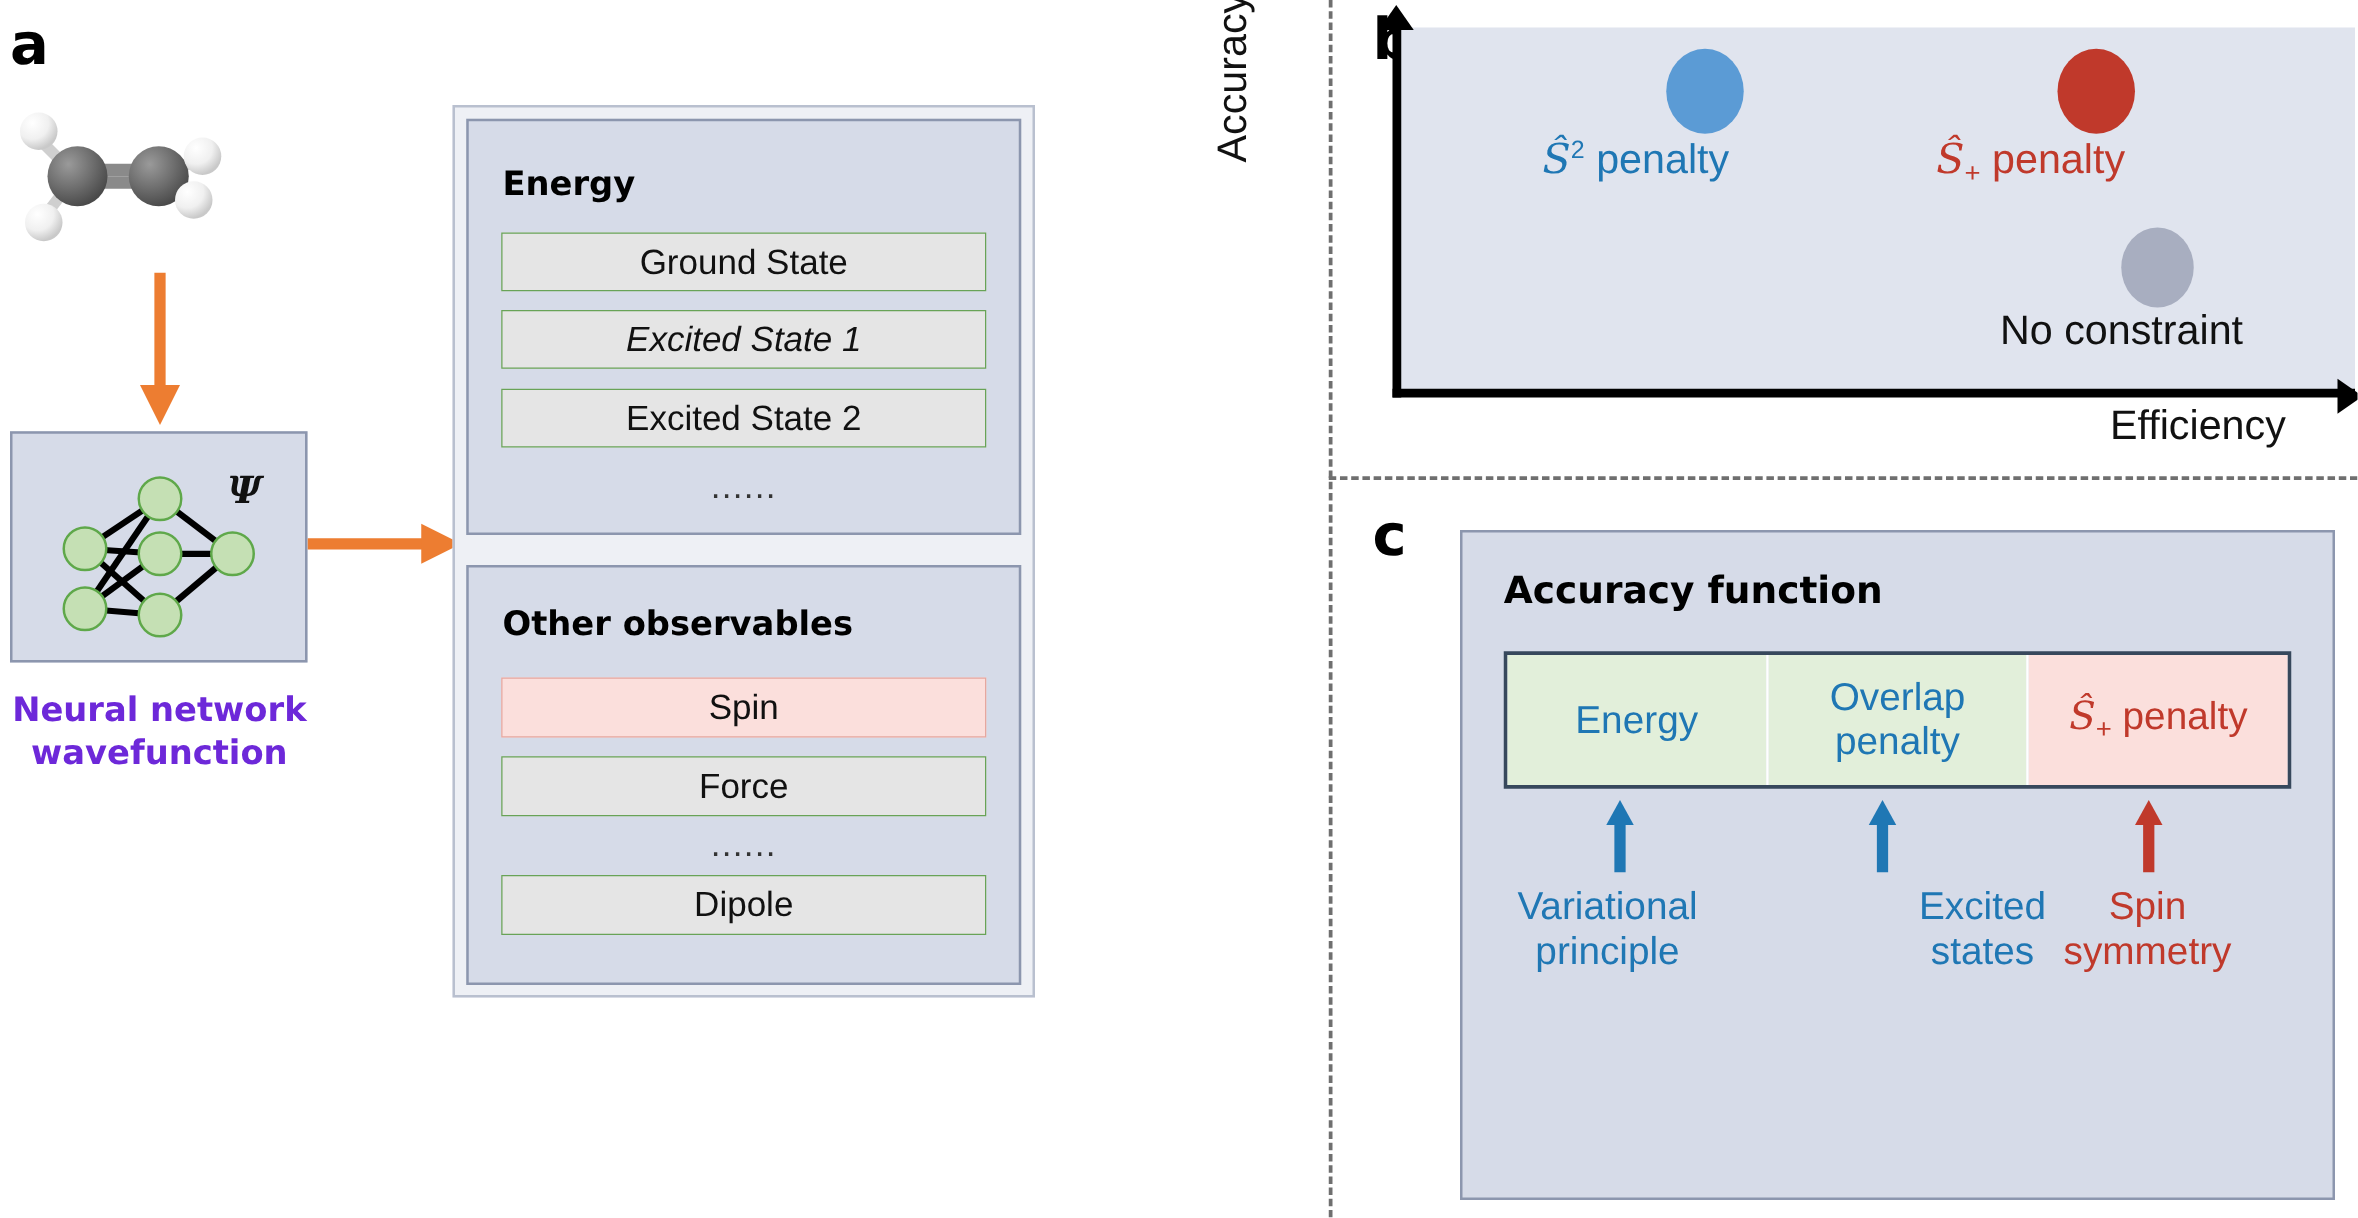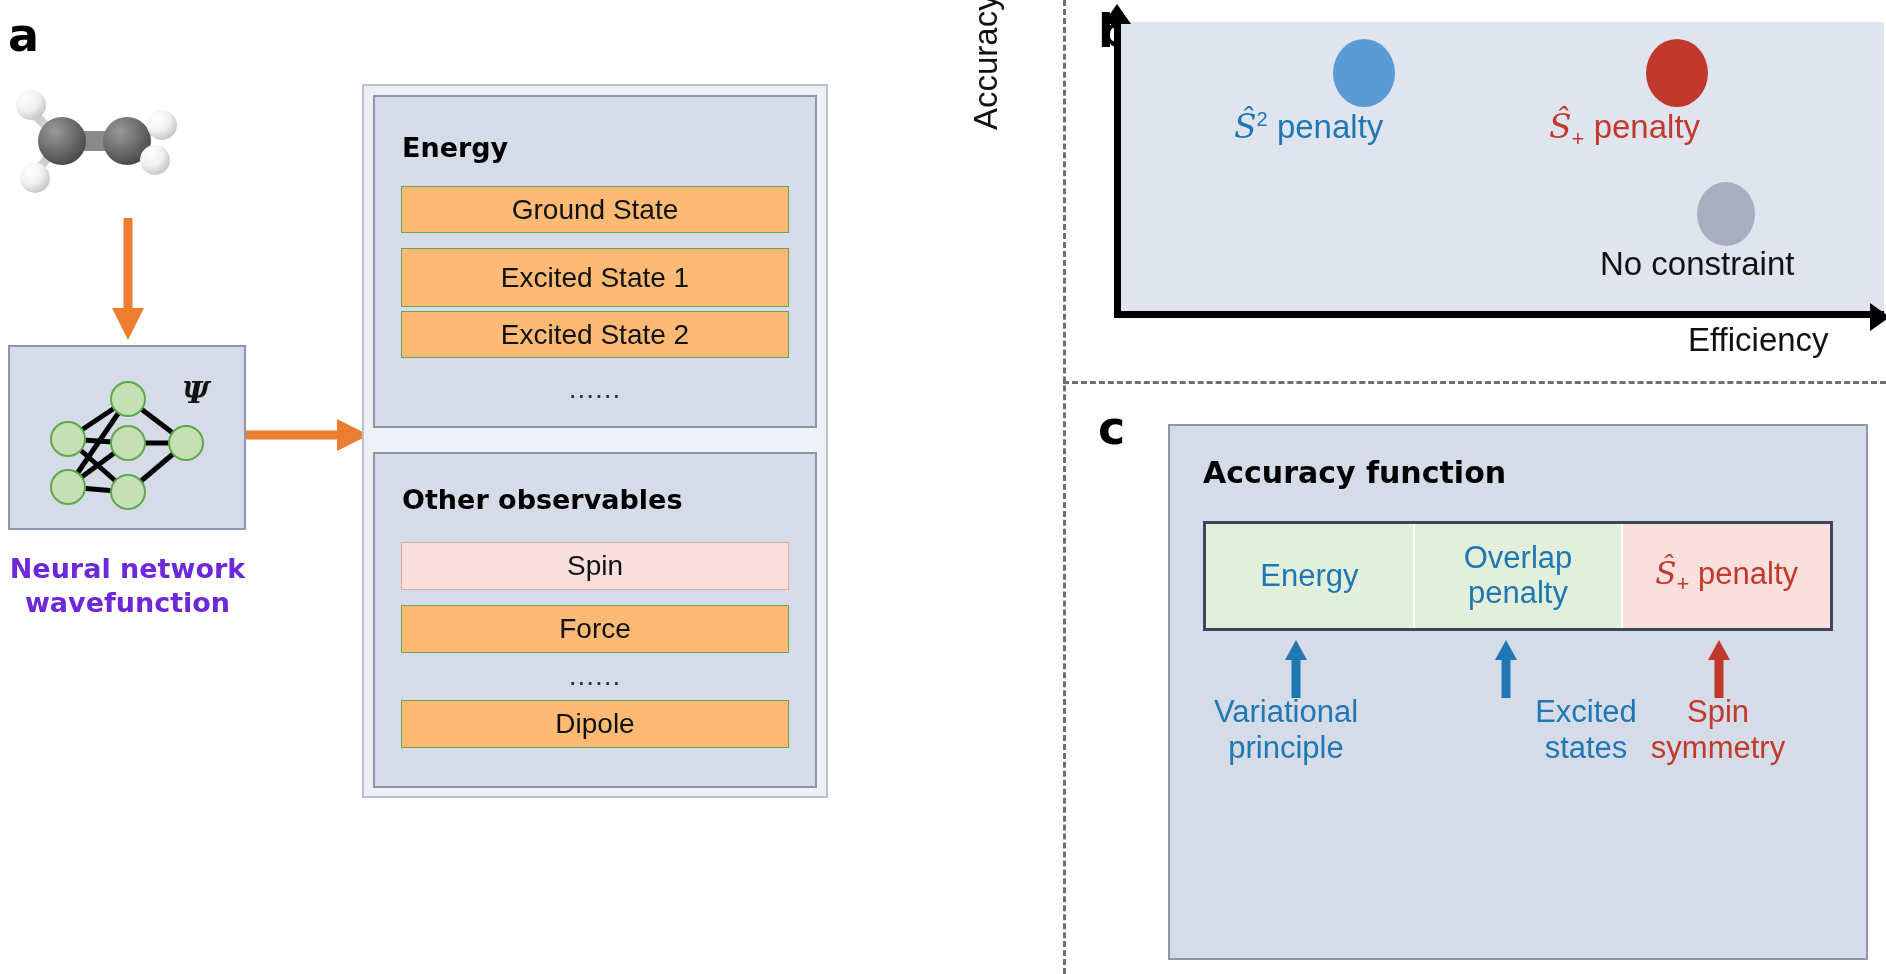--- a/index.html
+++ b/index.html
@@ -61,21 +61,21 @@
     position:absolute;font-weight:bold;font-size:27px;color:#000;
     font-family:"DejaVu Sans", sans-serif;
   }
   .item{
     position:absolute;
     box-sizing:border-box;
     display:flex;align-items:center;justify-content:center;
     font-size:28px;color:#111;
     font-family:"Liberation Sans", sans-serif;
   }
-  .item.green{background:#fdba74;border:1px solid #68a357;}
+  .item.green{background:#e5e5e5;border:1px solid #68a357;}
   .item.pink{background:#fbdfdc;border:1px solid #e6a79f;}
   .dots{
     position:absolute;text-align:center;font-size:28px;color:#333;
     letter-spacing:1px;
   }
 
   
   #panel-b{position:absolute;left:1063px;top:0;width:823px;height:381px;}
   .plot-area{
     position:absolute;left:1116px;top:22px;width:768px;height:291px;
@@ -127,21 +127,21 @@
   }
   .obj-cell{
     flex:1;display:flex;align-items:center;justify-content:center;text-align:center;
     font-size:31px;line-height:1.12;box-sizing:border-box;
   }
   .obj-cell.green{background:#e2efda;color:#1f77b4;}
   .obj-cell.pink{background:#fbdfdc;color:#c0392b;}
   .cell-div{width:2px;background:#ffffff;}
   .up-arrow{position:absolute;width:26px;height:58px;}
   .foot-label{
-    position:absolute;font-size:31px;text-align:center;line-height:1.15;
+    position:absolute;font-size:31px;text-align:center;line-height:1.15;margin-top:13px;
   }
 </style>
 </head>
 <body>
 
 <div id="panel-a">
 
   <div class="panel-letter" style="left:8px;top:12px;">a</div>
 
   <svg class="molecule" viewBox="0 0 240 150">
@@ -213,21 +213,21 @@
     <line x1="0" y1="25" x2="96" y2="25" stroke="#ED7D31" stroke-width="9"></line>
     <polygon points="123,25 91,9 91,41" fill="#ED7D31"></polygon>
   </svg>
 
   <div class="outer-box"></div>
 
   <div class="group-box" id="energy-group"></div>
   <div class="group-title" style="left:402px;top:132px;">Energy</div>
 
   <div class="item green" style="left:401px;top:186px;width:388px;height:47px;">Ground State</div>
-  <div class="item green" style="left:401px;top:248px;width:388px;height:59px;">Excited State 1</div>
+  <div class="item green" style="left:401px;top:248px;width:388px;height:47px;font-style:italic;">Excited State 1</div>
   <div class="item green" style="left:401px;top:311px;width:388px;height:47px;">Excited State 2</div>
   <div class="dots" style="left:401px;top:373px;width:388px;">......</div>
 
   <div class="group-box" id="obs-group"></div>
   <div class="group-title" style="left:402px;top:484px;">Other observables</div>
 
   <div class="item pink" style="left:401px;top:542px;width:388px;height:48px;">Spin</div>
   <div class="item green" style="left:401px;top:605px;width:388px;height:48px;">Force</div>
   <div class="dots" style="left:401px;top:660px;width:388px;">......</div>
   <div class="item green" style="left:401px;top:700px;width:388px;height:48px;">Dipole</div>

